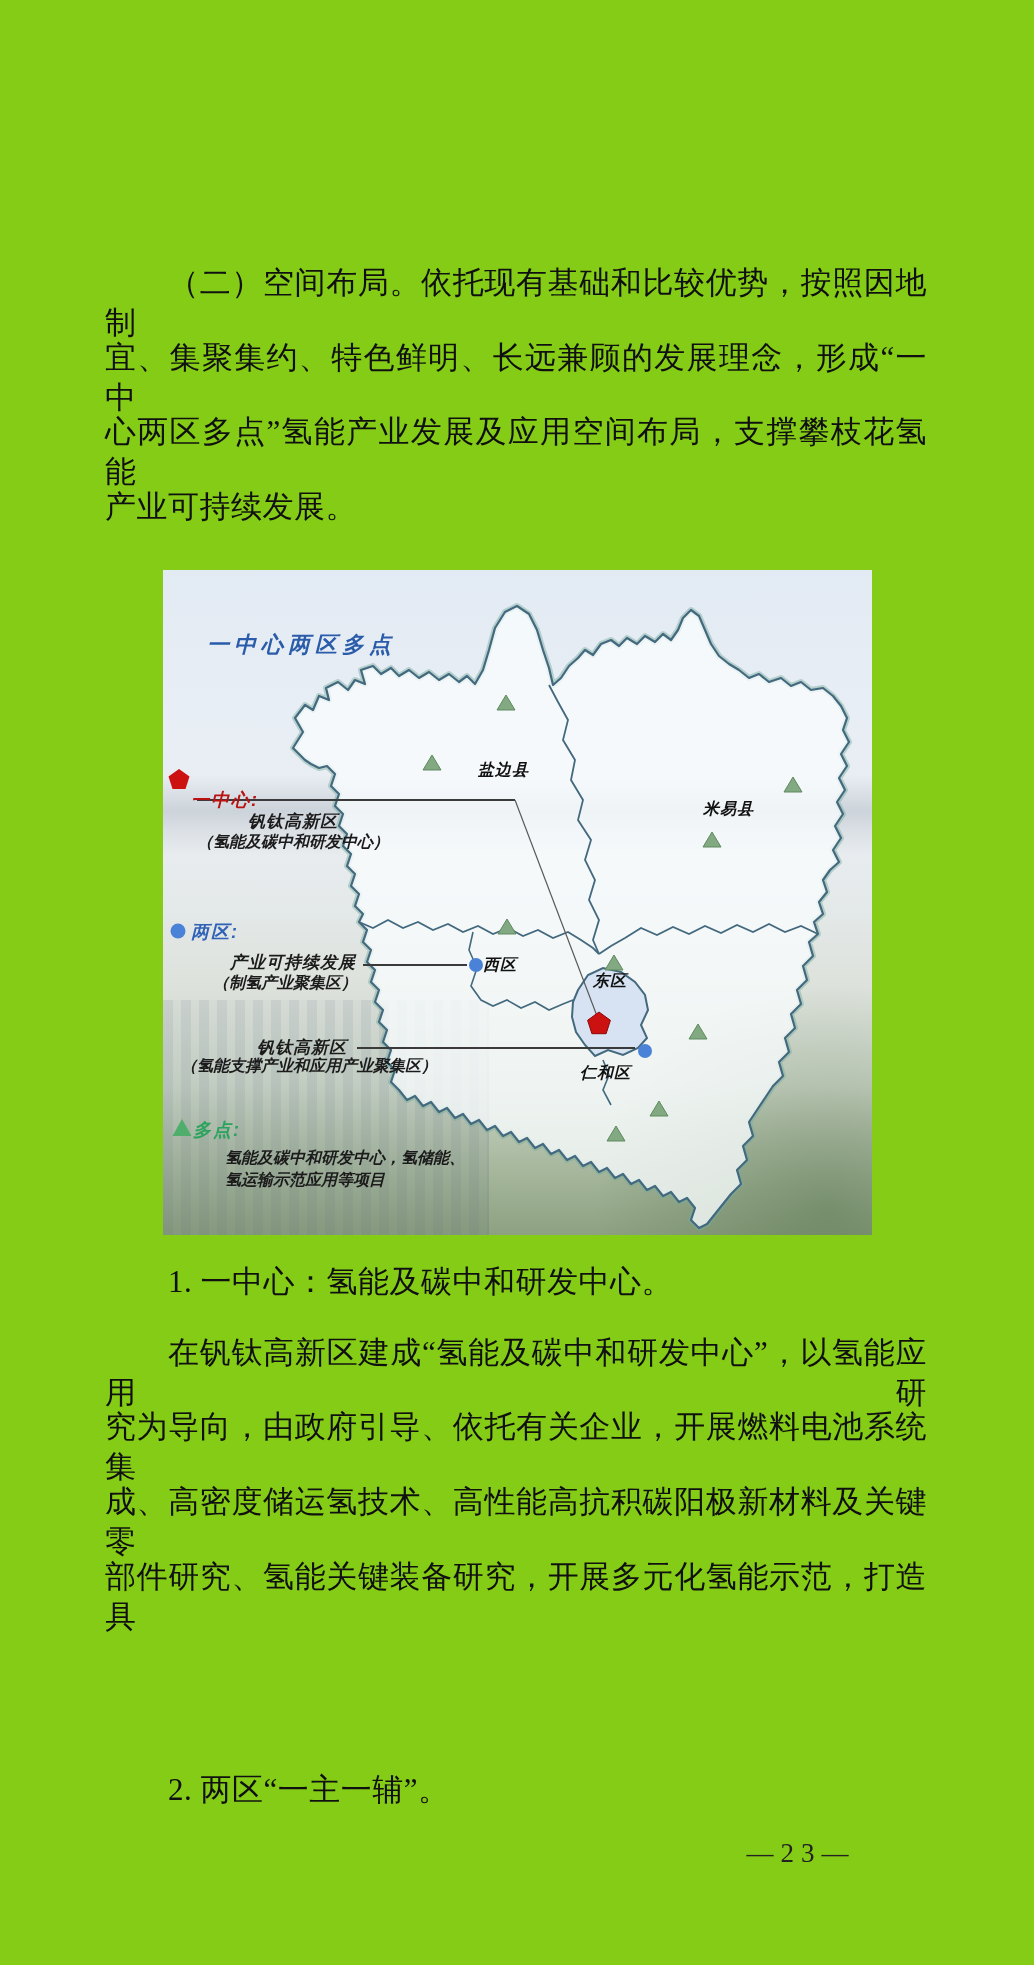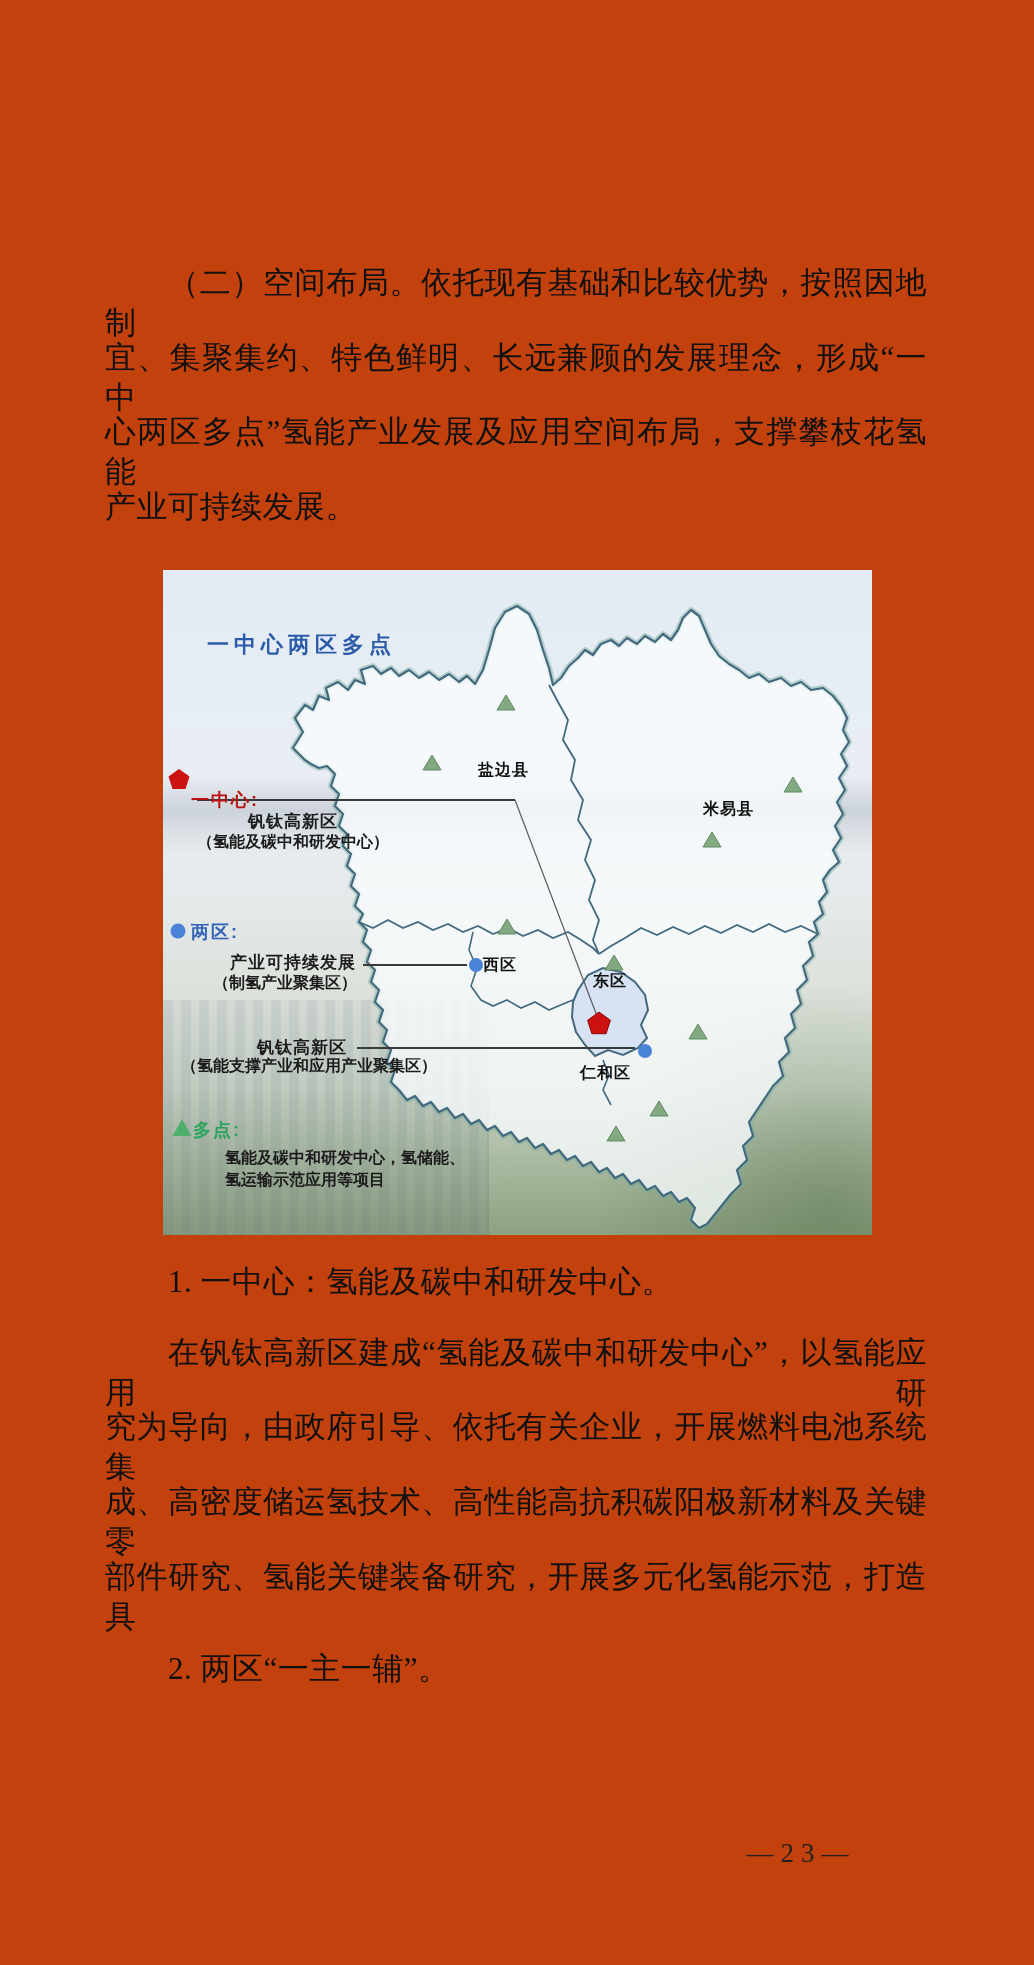--- a/index.html
+++ b/index.html
@@ -1,17 +1,17 @@
 <!DOCTYPE html>
 <html><head>
 <meta charset="utf-8">
 <style>
   html,body { margin:0; padding:0; background:#ffffff; }
   .page {
-    position:relative; width:1034px; height:1965px; background:#c2410c;
+    position:relative; width:1034px; height:1965px; background:#84cc16;
     font-family:"Liberation Serif", serif; overflow:hidden;
   }
   .bl {
     position:absolute; left:105px; width:822px;
     font-size:31px; line-height:40px; color:#101010;
     letter-spacing:0.5px;
   }
   .full { text-align:justify; text-align-last:justify; }
   .ind  { text-indent:63px; }
   .pagenum {
@@ -32,21 +32,21 @@
     background:linear-gradient(180deg, rgba(140,150,162,0) 0%, rgba(138,150,162,0.30) 45%, rgba(150,160,170,0.16) 72%, rgba(150,160,170,0) 100%); }
   .bg-city { left:0; top:430px; width:46%; height:235px;
     background:
       repeating-linear-gradient(90deg, rgba(98,114,136,0.15) 0 10px, rgba(98,114,136,0.04) 10px 18px),
       linear-gradient(180deg, rgba(120,135,150,0) 0%, rgba(118,132,148,0.13) 65%, rgba(118,132,148,0.18) 100%); }
   .bg-green { left:0; bottom:0; width:100%; height:150px;
     background:linear-gradient(180deg, rgba(100,125,85,0) 0%, rgba(100,125,85,0.26) 55%, rgba(82,108,68,0.40) 100%); }
   .bg-green-r { right:0; bottom:0; width:42%; height:270px;
     background:radial-gradient(ellipse at 85% 90%, rgba(68,98,58,0.38), rgba(68,98,58,0) 65%); }
   .figure svg { position:absolute; left:0; top:0; }
-  .fl { position:absolute; font-weight:bold; color:#161616; white-space:nowrap; }
+  .fl { position:absolute; font-weight:bold; color:#161616; white-space:nowrap;font-style:italic; }
   .fl.c { text-align:center; }
   .fig-title { font-size:22px; letter-spacing:5px; color:#2a5caa; }
   .lg-red   { font-size:18px; letter-spacing:2px; color:#bb1111;margin-top:20px; }
   .lg-blue  { font-size:18px; letter-spacing:2px; color:#2f62b8; }
   .lg-green { font-size:18px; letter-spacing:2px; color:#2aa35c; }
   .lg-txt   { font-size:17px; letter-spacing:1px; color:#1b1b1b; }
   .lg-txt2  { font-size:16px; letter-spacing:0px; color:#1b1b1b; }
   .map-lbl  { font-size:16px; letter-spacing:1px; color:#111; }
 </style>
 </head>
@@ -123,16 +123,16 @@
     <div class="fl map-lbl" style="left:320px;top:385px">西区</div>
     <div class="fl map-lbl" style="left:430px;top:401px">东区</div>
     <div class="fl map-lbl" style="left:417px;top:493px">仁和区</div>
   </div>
 
   <div class="bl ind" style="top:1262px">1. 一中心：氢能及碳中和研发中心。</div>
   <div class="bl full ind" style="top:1333px">在钒钛高新区建成“氢能及碳中和研发中心”，以氢能应用研</div>
   <div class="bl full" style="top:1482px">成、高密度储运氢技术、高性能高抗积碳阳极新材料及关键零</div>
   <div class="bl full" style="top:1407px">究为导向，由政府引导、依托有关企业，开展燃料电池系统集</div>
   <div class="bl full" style="top:1557px">部件研究、氢能关键装备研究，开展多元化氢能示范，打造具</div>
-  <div class="bl ind" style="top:1649px">2. 两区“一主一辅”。</div>
+  <div class="bl ind" style="top:1770px">2. 两区“一主一辅”。</div>
 
   <div class="pagenum">—23—</div>
 </div>
 
 </body></html>

